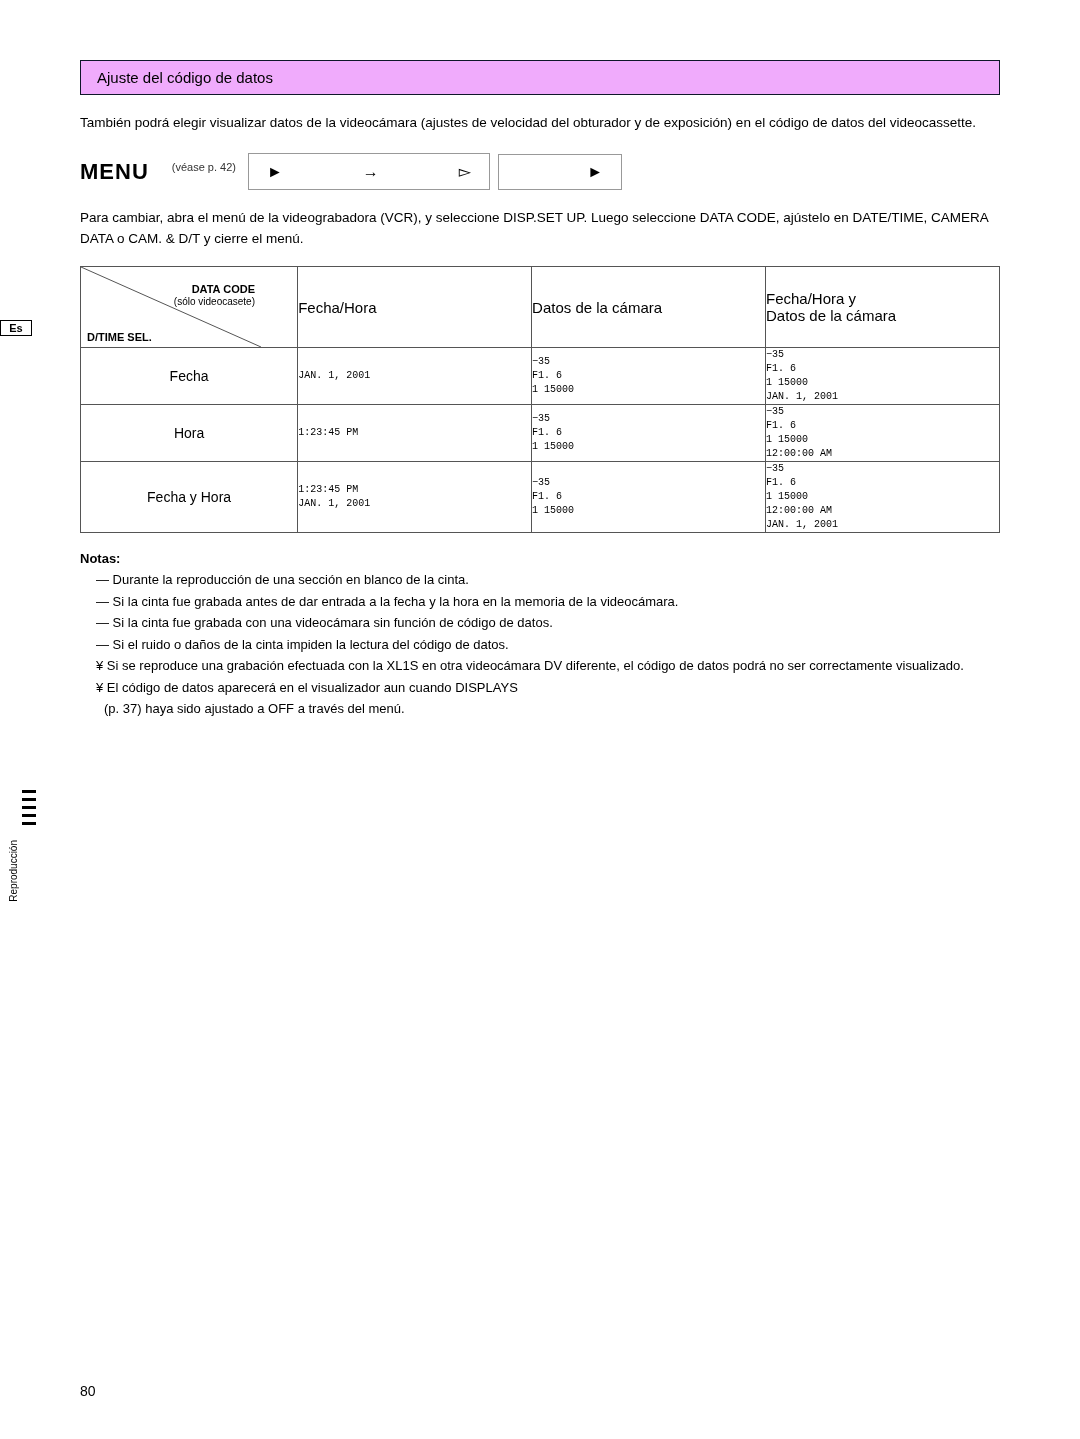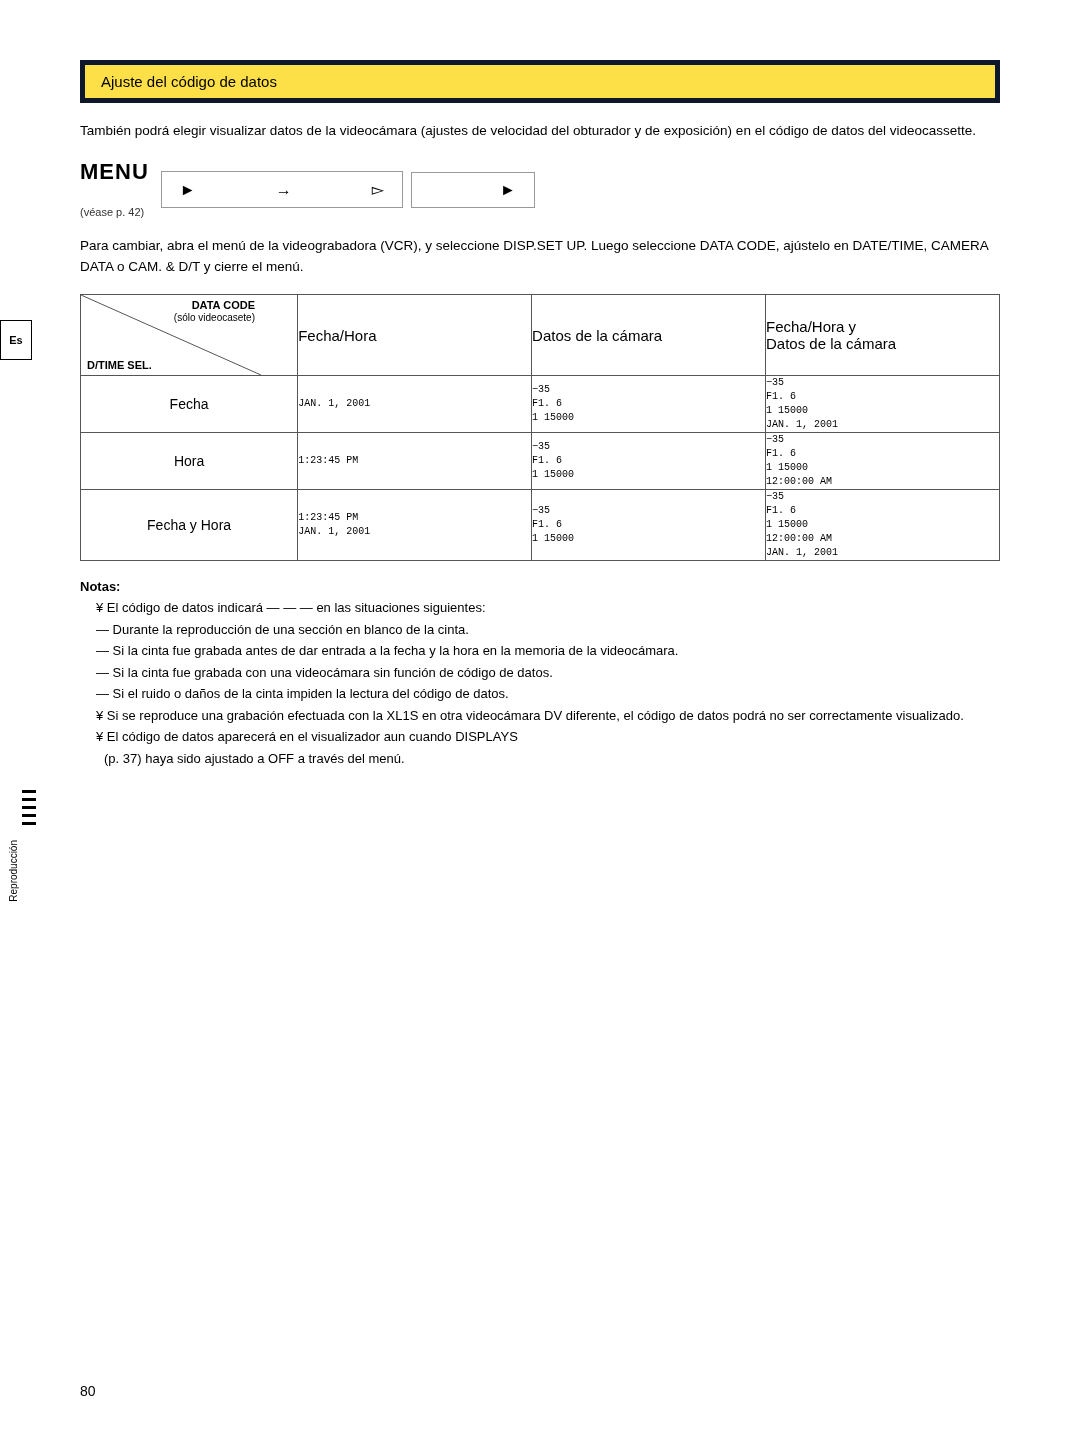--- a/index.html
+++ b/index.html
@@ -16,57 +16,57 @@
       width: 1080px;
       min-height: 1439px;
       padding: 60px 80px 60px 80px;
       position: relative;
     }
     .es-badge {
       position: absolute;
       left: 0;
       top: 320px;
       width: 32px;
-      height: 40px;
+      height: 16px;
       background: #ffffff;
       border: 1px solid #000;
       display: flex;
       align-items: center;
       justify-content: center;
       font-size: 11px;
       font-weight: bold;
     }
 
     
     .section-header {
-      background: #fde047;
+      background: #f0abfc;
       padding: 8px 16px;
       font-size: 15px;
       font-weight: normal;
       margin-bottom: 18px;
-      border: 5px solid #0f172a;
+      border: 1px solid #0f172a;
     }
 
     
     .body-text {
       font-size: 13.5px;
       line-height: 1.5;
       margin-bottom: 20px;
     }
 
     
     .menu-diagram {
       display: flex;
       align-items: center;
       margin: 18px 0 18px 0;
       gap: 0;
     }
     .menu-label-box {
       display: flex;
-      flex-direction: column;
+      flex-direction: row;
       align-items: flex-start;
       margin-right: 12px;
       gap: 23px;
     }
     .menu-label {
       font-size: 22px;
       font-weight: 900;
       letter-spacing: 1px;
       line-height: 1;
     }
@@ -134,21 +134,21 @@
       position: relative;
       height: 80px;
       width: 180px;
     }
     .diag-line {
       position: absolute;
       top: 0; left: 0; right: 0; bottom: 0;
     }
     .diag-top-text {
       position: absolute;
-      top: 4px;
+      top: 16px;
       right: 6px;
       font-size: 11px;
       text-align: right;
       font-weight: bold;
     }
     .diag-top-sub {
       font-size: 10px;
       font-weight: normal;
     }
     .diag-bottom-text {
@@ -359,23 +359,20 @@
           <span>12:00:00 AM</span><br>
           <span>JAN.  1, 2001</span>
         </td>
       </tr>
     </tbody>
   </table>
 
   <div class="notes-section">
     <div class="notes-title">Notas:</div>
     <ul class="notes-list">
-      <li class="yen-item">
-        <span>¥ </span><span>El código de datos indicará  — — —  en las situaciones siguientes:</span>
-      </li>
       <li class="dash-item">— Durante la reproducción de una sección en blanco de la cinta.</li>
       <li class="dash-item">— Si la cinta fue grabada antes de dar entrada a la fecha y la hora en la memoria de la videocámara.</li>
       <li class="dash-item">— Si la cinta fue grabada con una videocámara sin función de código de datos.</li>
       <li class="dash-item">— Si el ruido o daños de la cinta impiden la lectura del código de datos.</li>
       <li class="yen-item">
         <span>¥ </span><span>Si se reproduce una grabación efectuada con la XL1S en otra videocámara DV diferente, el código de datos podrá no ser correctamente visualizado.</span>
       </li>
       <li class="yen-item">
         <span>¥ </span><span>El código de datos aparecerá en el visualizador aun cuando DISPLAYS</span>
       </li>

